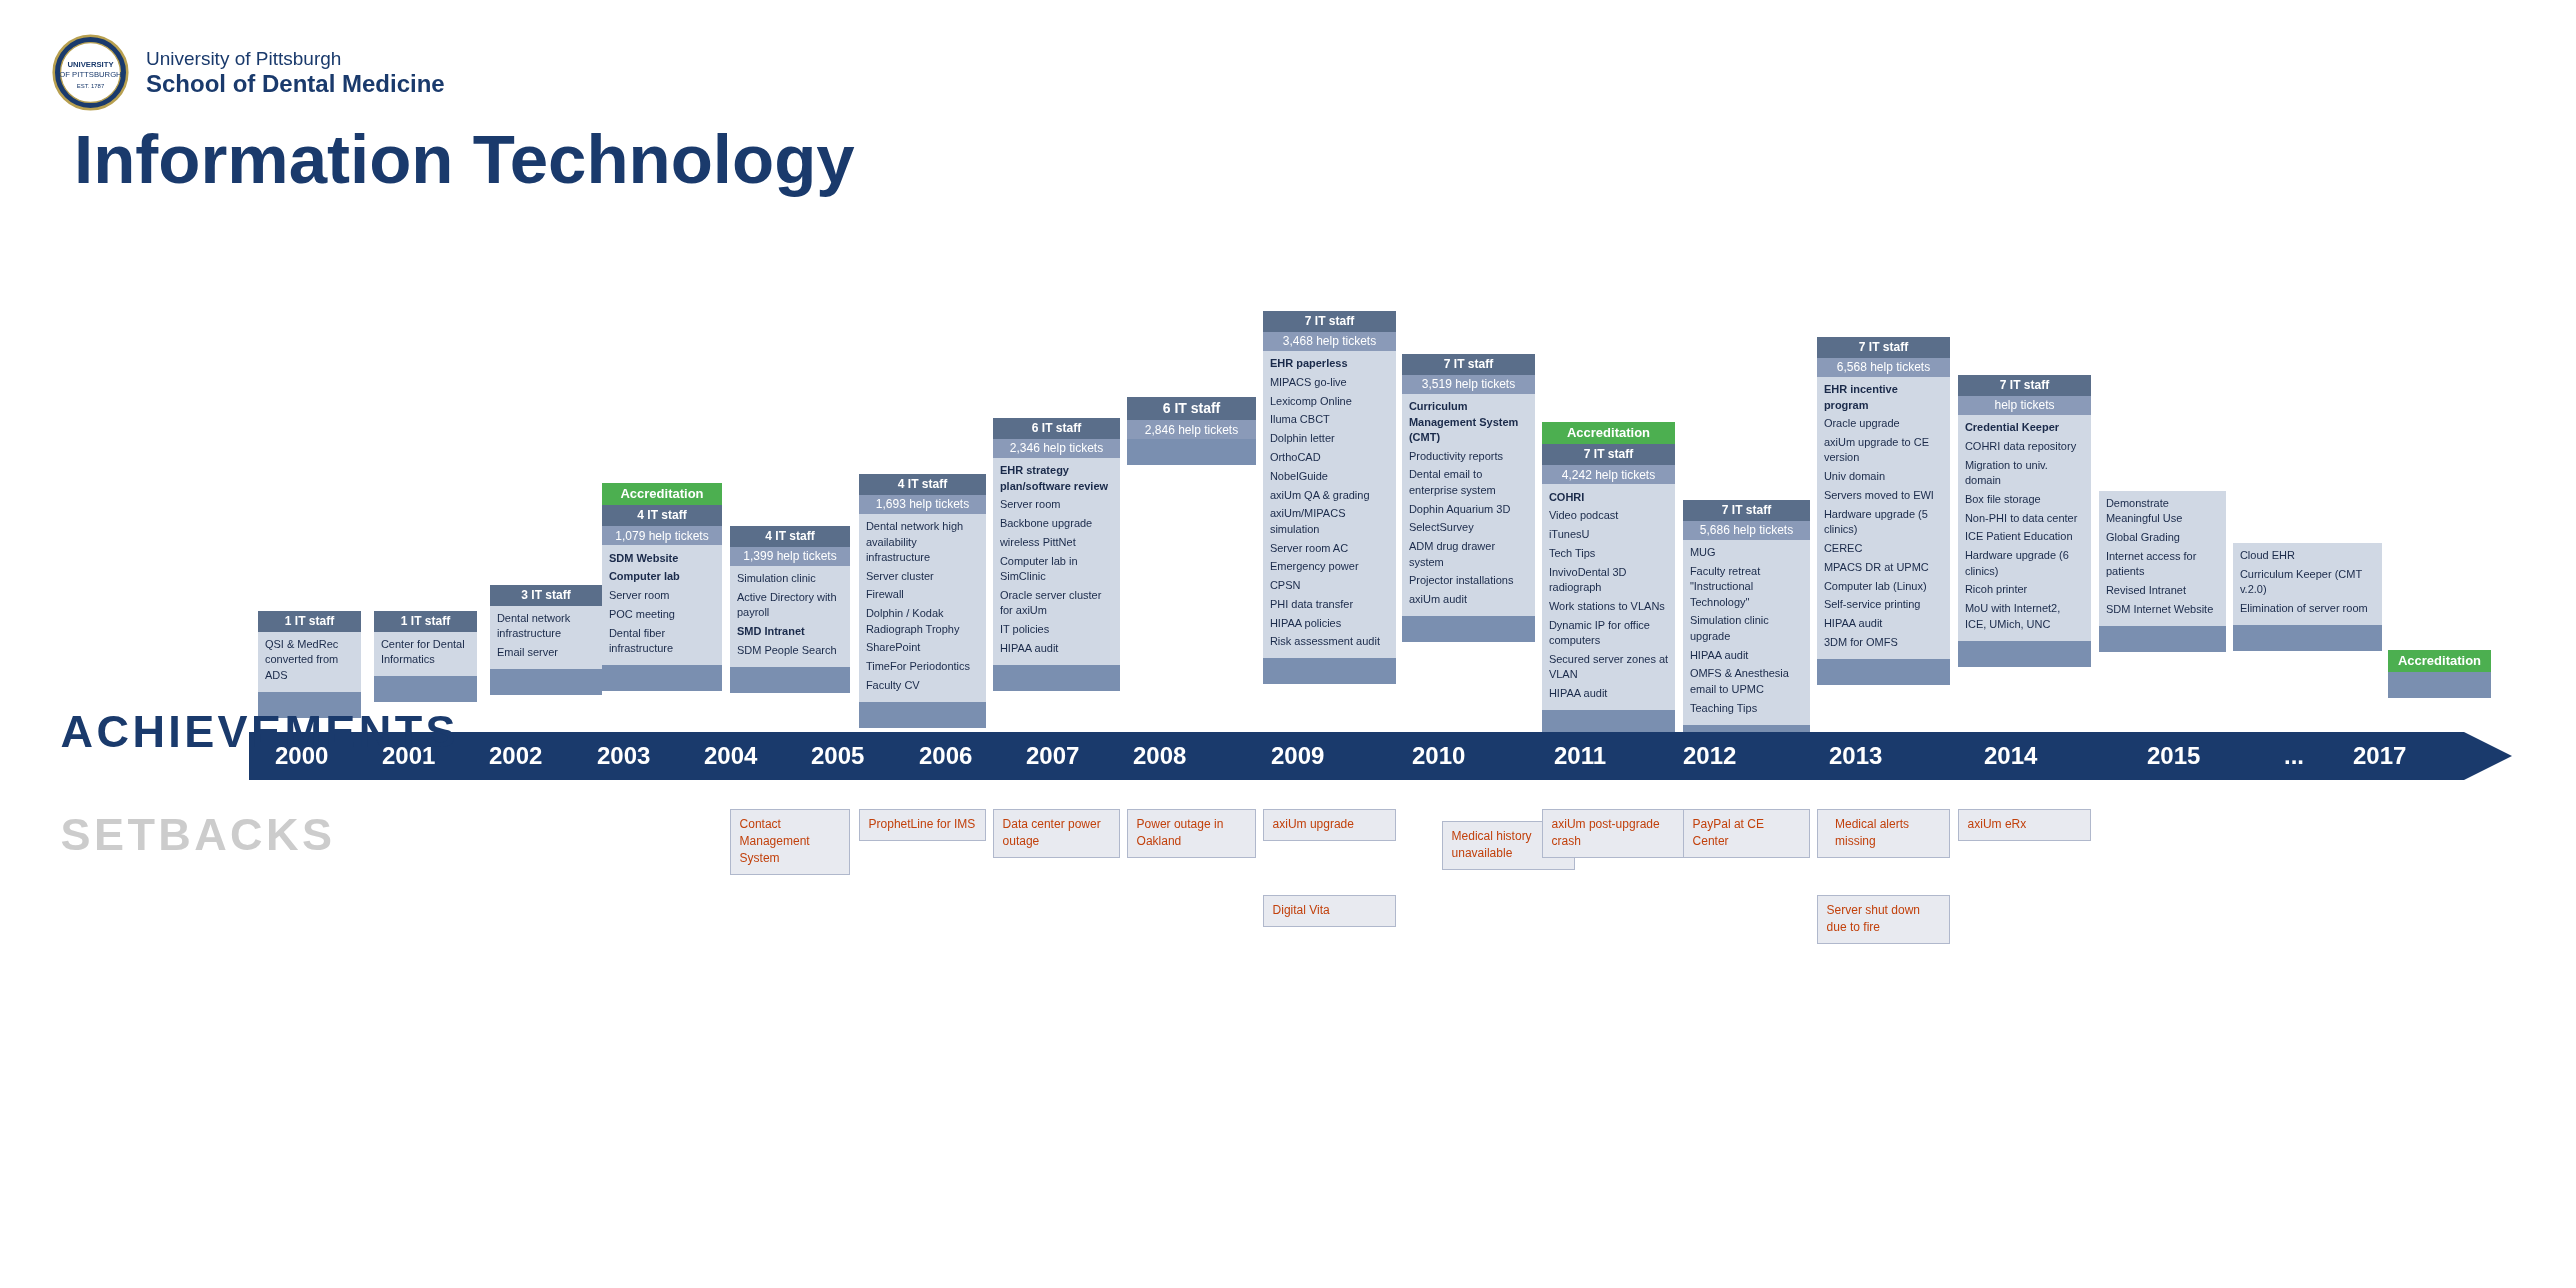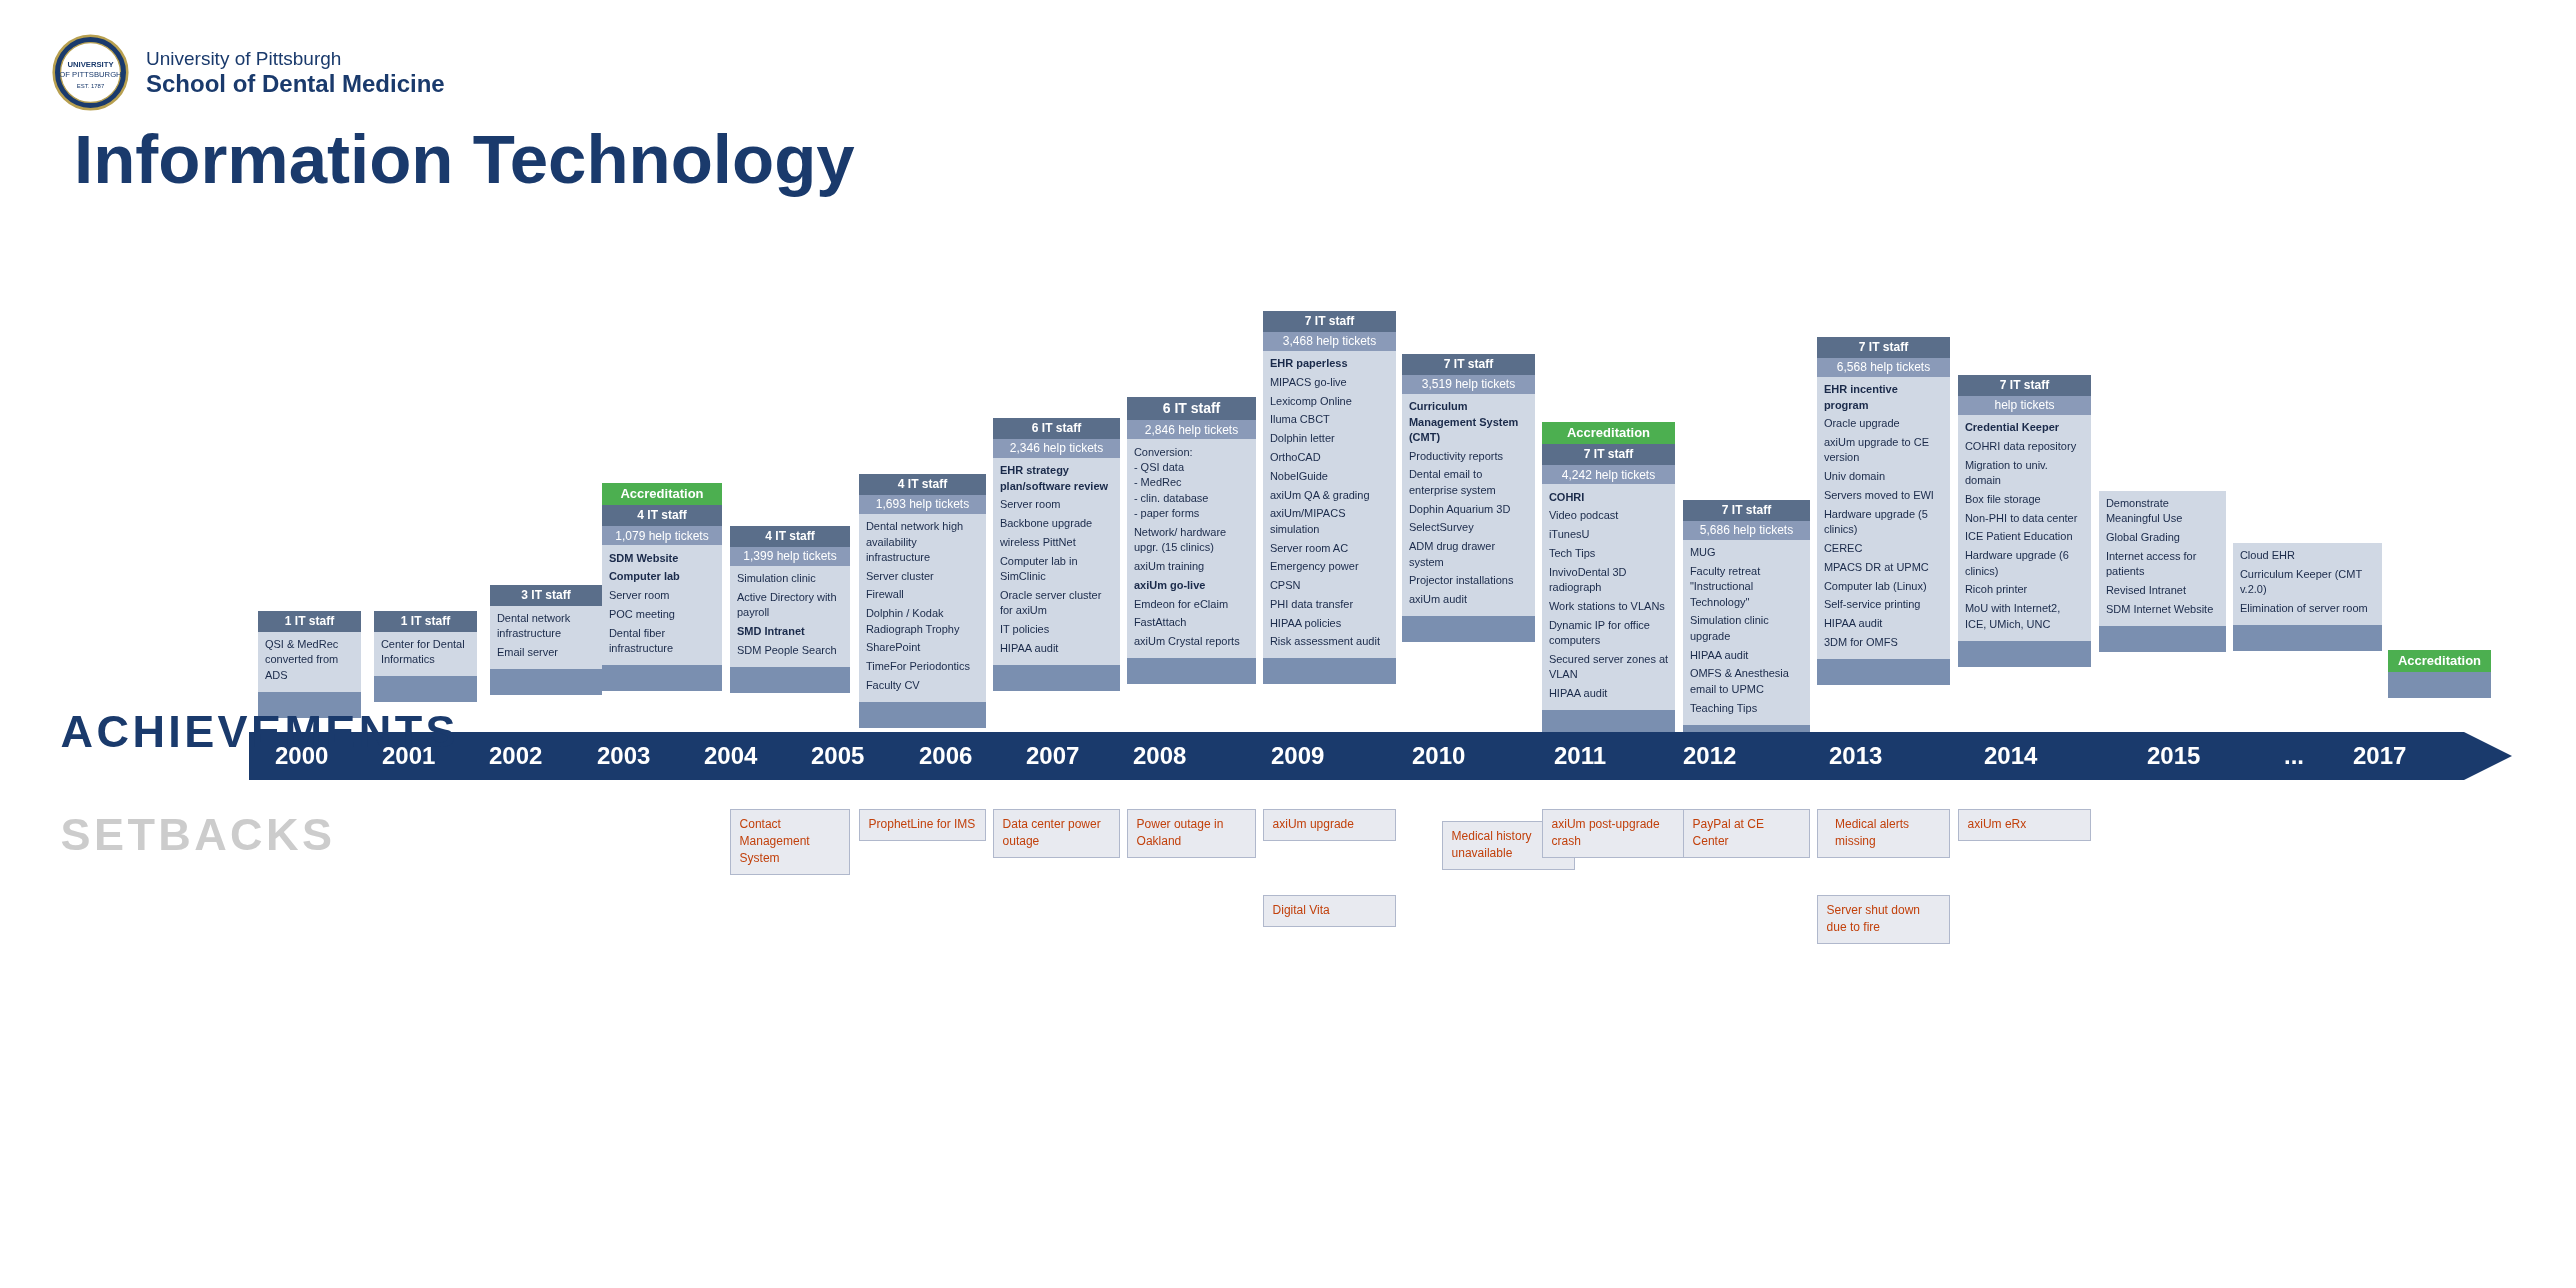--- a/index.html
+++ b/index.html
@@ -268,29 +268,20 @@
         <p>Oracle server cluster for axiUm</p>
         <p>IT policies</p>
         <p>HIPAA audit</p>
       </div>
       <div style="height:26px; background:#7a8fb0;"></div>
     </div>
 
     <div style="position:absolute; left:1075px; top:172px; width:129px;">
       <div class="col-header" style="font-size:14px;">6 IT staff</div>
       <div class="help-badge">2,846 help tickets</div>
-      <div class="col-content">
-        <p>Conversion:<br>- QSI data<br>- MedRec<br>- clin. database<br>- paper forms</p>
-        <p>Network/ hardware upgr. (15 clinics)</p>
-        <p>axiUm training</p>
-        <p class="bold">axiUm go-live</p>
-        <p>Emdeon for eClaim</p>
-        <p>FastAttach</p>
-        <p>axiUm Crystal reports</p>
-      </div>
       <div style="height:26px; background:#7a8fb0;"></div>
     </div>
 
     <div style="position:absolute; left:1211px; top:86px; width:133px;">
       <div class="col-header" style="font-size:12px;">7 IT staff</div>
       <div class="help-badge">3,468 help tickets</div>
       <div class="col-content">
         <p class="bold">EHR paperless</p>
         <p>MIPACS go-live</p>
         <p>Lexicomp Online</p>

